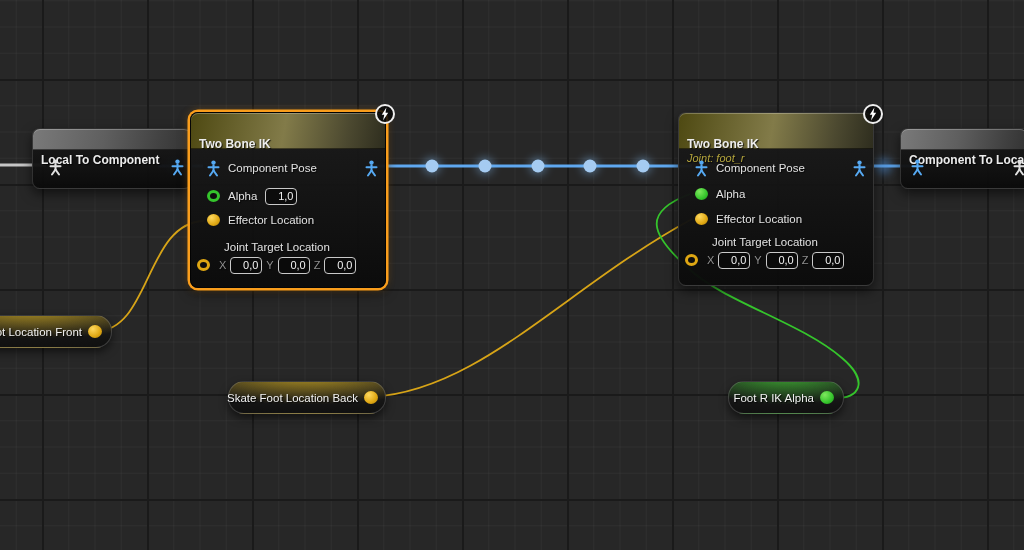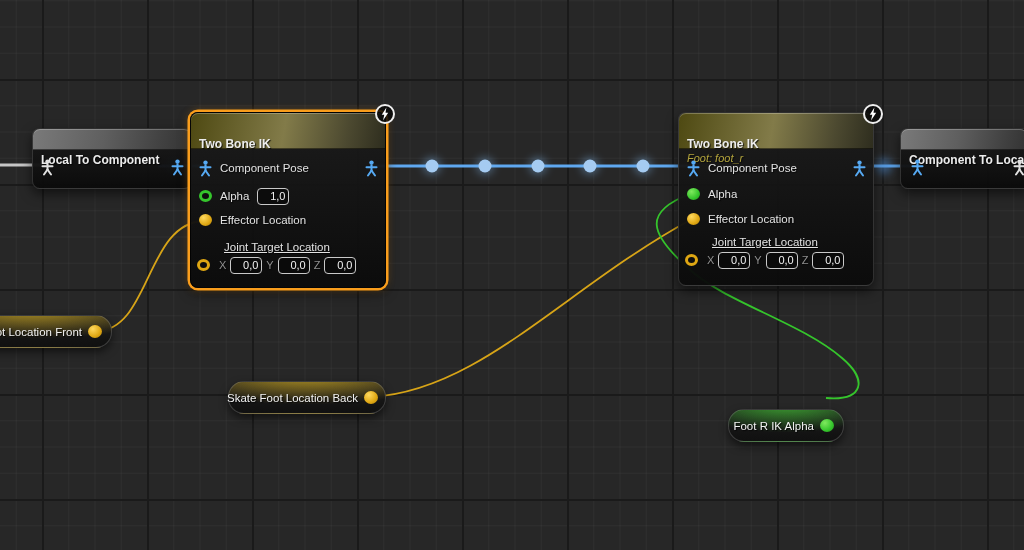--- a/index.html
+++ b/index.html
@@ -31,55 +31,55 @@
   }
   .header{
     border-radius:7px 7px 0 0;padding:3px 8px 2px 8px;
     box-shadow:inset 0 1px 0 rgba(255,255,255,.25), inset 0 -1px 0 rgba(0,0,0,.5);
   }
   .header.gray{background:linear-gradient(100deg,#7a7a7a 0%,#5f5f5f 45%,#424242 80%,#333 100%);height:21px;}
   .header.olive{background:linear-gradient(100deg,#4e4912 0%,#827b49 48%,#4c4930 80%,#2e2d1e 100%);height:36px;}
   .ntitle{font-size:12px;font-weight:bold;color:#ececec;text-shadow:1px 1px 1px rgba(0,0,0,.8);line-height:15px;white-space:nowrap;margin-top:21px;}
   .nsub{font-size:11px;font-style:italic;color:#b3a43c;text-shadow:1px 1px 1px rgba(0,0,0,.6);line-height:13px;white-space:nowrap;}
 
-  .prow{position:absolute;left:0;right:0;height:18px;display:flex;align-items:center;gap:8px;padding-left:8px;}
+  .prow{position:absolute;left:0;right:0;height:18px;display:flex;align-items:center;gap:8px;padding-left:16px;}
   .plabel{font-size:11.5px;color:#e2e2e2;text-shadow:1px 1px 1px rgba(0,0,0,.7);white-space:nowrap;}
   .out-pose{position:absolute;right:7px;top:0;height:18px;display:flex;align-items:center;}
 
   .pin-dot{width:13px;height:12px;border-radius:50%;flex:0 0 auto;}
   .pin-yellow{background:radial-gradient(circle at 35% 30%, #ffd95e, #dfa713 60%, #a97c0a);}
   .pin-green{background:radial-gradient(circle at 35% 30%, #7fe85e, #35c52c 60%, #1e8f18);}
   .pin-hollow-yellow{background:#0e0e0e;border:3px solid #dfa713;}
   .pin-hollow-green{background:#0e0e0e;border:3px solid #35c52c;}
 
   .vbox{
     display:inline-block;min-width:32px;height:17px;line-height:15px;text-align:right;
     border:1px solid #c9c9c9;border-radius:4px;background:rgba(10,10,10,.75);
     color:#f2f2f2;font-size:11px;padding:0 3px;
   }
   .axis{font-size:11px;color:#8f8f8f;text-shadow:1px 1px 1px rgba(0,0,0,.6);}
-  .jlabel{position:absolute;left:33px;font-size:11.5px;color:#e2e2e2;text-shadow:1px 1px 1px rgba(0,0,0,.7);white-space:nowrap;text-decoration:underline;}
+  .jlabel{position:absolute;left:33px;font-size:11.5px;color:#e2e2e2;text-shadow:1px 1px 1px rgba(0,0,0,.7);white-space:nowrap;}
   .jvals{position:absolute;left:28px;height:18px;display:flex;align-items:center;gap:4px;}
   .jpin{position:absolute;left:6px;}
 
   .bolt{position:absolute;top:-11px;right:-12px;z-index:3;}
 
   .pill{
     position:absolute;z-index:2;height:33px;border-radius:16px;
     display:flex;align-items:center;justify-content:flex-end;gap:6px;padding-right:9px;
     border:1px solid rgba(140,140,140,.35);
     box-shadow:0 4px 8px rgba(0,0,0,.55);
     color:#f2f2f2;font-size:11.5px;text-shadow:1px 1px 1px rgba(0,0,0,.8);
   }
   .pill-yellow{background:
     radial-gradient(ellipse 120% 130% at 50% -25%, rgba(219,180,36,.8), rgba(219,180,36,.15) 60%, rgba(0,0,0,0) 75%),
     linear-gradient(#1d1d1d,#101010);}
   .pill-green{background:
     radial-gradient(ellipse 120% 130% at 50% -25%, rgba(70,205,55,.8), rgba(70,205,55,.15) 60%, rgba(0,0,0,0) 75%),
-    linear-gradient(#1d1d1d,#101010); margin-top: 28px;}
+    linear-gradient(#1d1d1d,#101010);}
   .pill-label{white-space:nowrap;}
   .pill .pin-dot{width:14px;height:13px;}
 </style>
 </head>
 <body>
 
 <div class="canvas">
 
   <svg class="wires" width="1024" height="550">
     <defs>
@@ -200,21 +200,21 @@
 
   <div class="node" style="left:678px;top:112px;width:196px;height:174px;">
     <div class="bolt">
       <svg width="24" height="24" viewBox="0 0 24 24">
         <circle cx="12" cy="12" r="9" fill="rgba(8,8,8,.85)" stroke="#eee" stroke-width="2"></circle>
         <path d="M13.4 5.6 L8.8 12.8 h2.5 L10 18.4 L15.2 10.8 h-2.7 Z" fill="#fff"></path>
       </svg>
     </div>
     <div class="header olive">
       <div class="ntitle">Two Bone IK</div>
-      <div class="nsub">Foot: foot_r</div>
+      <div class="nsub">Joint: foot_r</div>
     </div>
     <div class="prow" style="top:46px;">
       <svg width="13" height="17" viewBox="0 0 13 17">
         <g stroke="#56a9f2" stroke-width="2" stroke-linecap="round" fill="#56a9f2">
           <circle cx="6.5" cy="2.6" r="2.2" stroke="none"></circle>
           <line x1="6.5" y1="5.2" x2="6.5" y2="10.5"></line>
             <line x1="1.5" y1="7.3" x2="11.5" y2="7.3"></line>
           <line x1="6.5" y1="10.5" x2="3" y2="15.5"></line>
             <line x1="6.5" y1="10.5" x2="10" y2="15.5"></line>
         </g>

